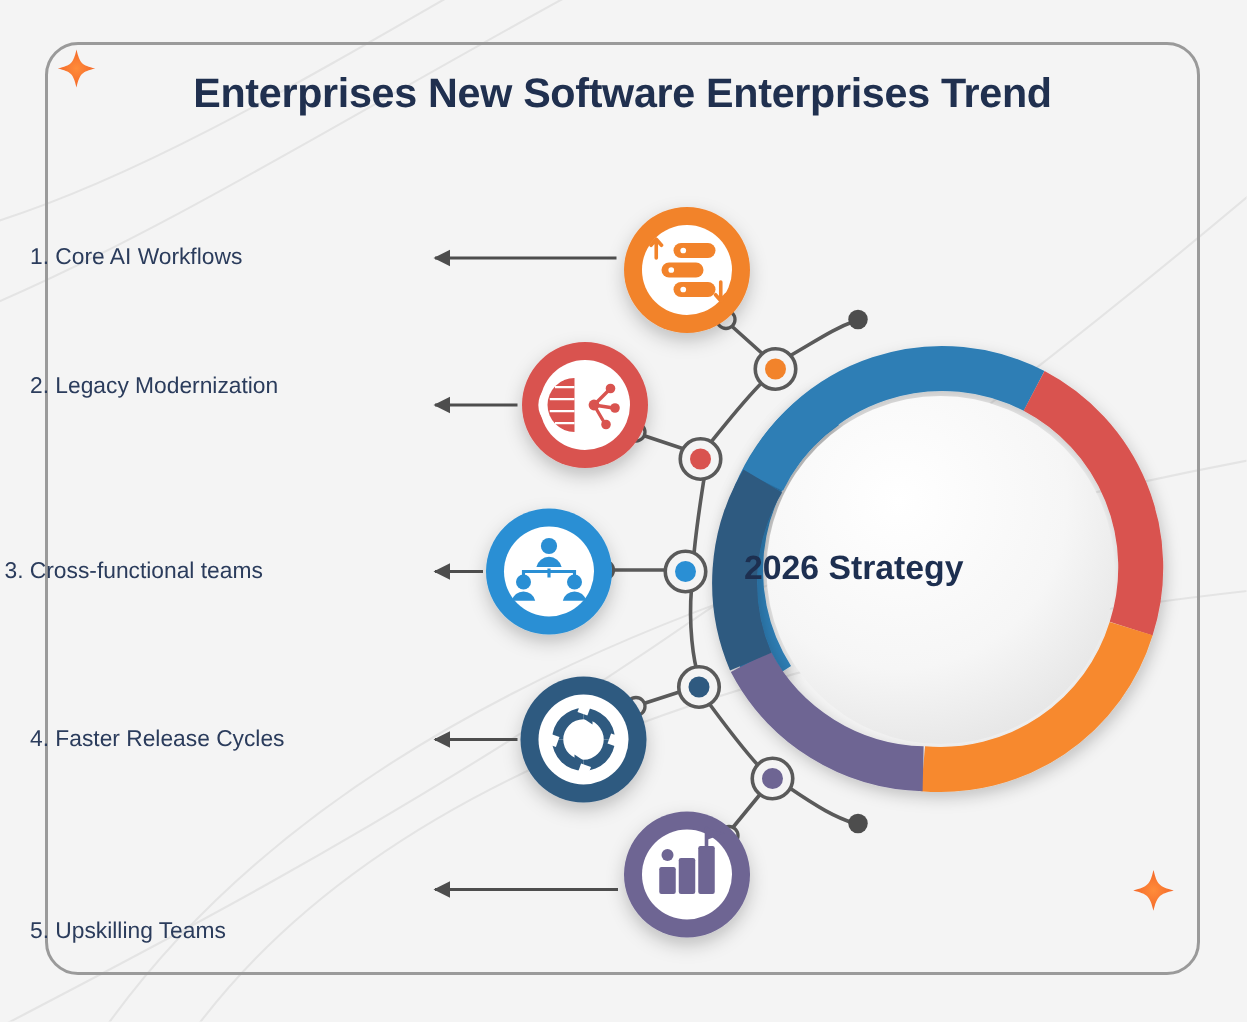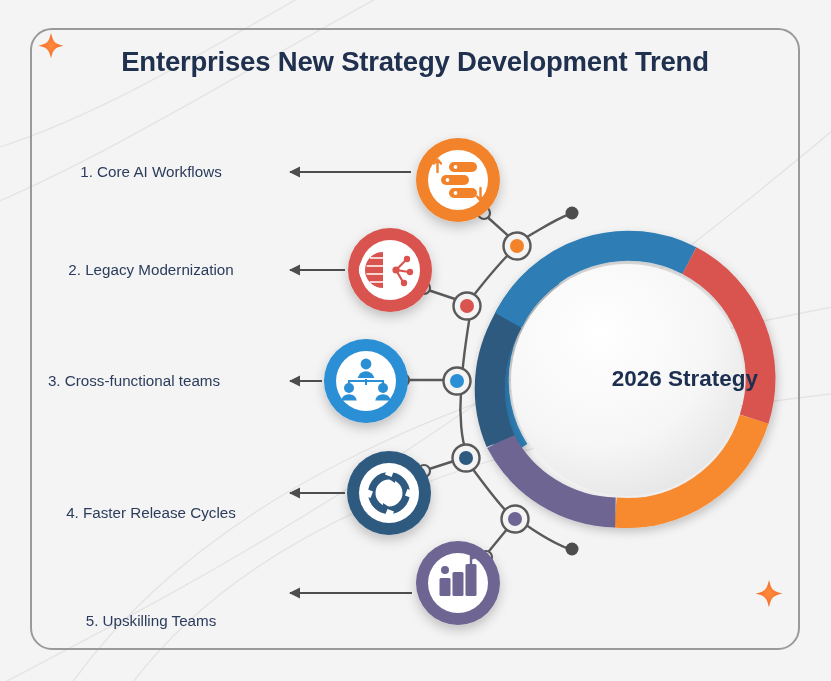--- a/index.html
+++ b/index.html
@@ -28,28 +28,28 @@
     font-weight:bold;
     line-height:1.28;
     letter-spacing:-0.2px;
     z-index:4;
   }
   #diagram{position:absolute;left:0;top:0;width:831px;height:681px;z-index:3;}
   .lbl{
     position:absolute;
     color:#2b3c5c;
     font-size:15.2px;
-    text-align:center;
+    text-align:left;
     white-space:nowrap;
     z-index:5;
   }
   #center-text{
     position:absolute;
     left:496px;top:366px;width:262px;
-    text-align:right;
+    text-align:left;
     color:#1d2f50;
     font-size:22.5px;
     font-weight:bold;
     z-index:5;
   }
 </style>
 </head>
 <body>
 
 <svg id="bg-decor" viewBox="0 0 831 681" xmlns="http://www.w3.org/2000/svg">
@@ -58,21 +58,21 @@
     <path d="M -10 205 C 120 150 260 60 420 -25"></path>
     <path d="M 60 700 C 180 520 420 380 870 300"></path>
     <path d="M 120 700 C 230 540 460 430 870 390"></path>
     <path d="M -10 690 C 160 600 430 470 845 120"></path>
   </g>
 </svg>
 
 <div id="card"></div>
 
 <div id="title">
-  <div>Enterprises New Strategy Development Trend</div>
+  <div>Enterprises New Software Enterprises Trend</div>
 </div>
 
 <svg id="diagram" viewBox="0 0 831 681" xmlns="http://www.w3.org/2000/svg">
   <defs>
     <radialGradient id="innerGrad" cx="38%" cy="30%" r="78%">
       <stop offset="0%" stop-color="#ffffff"></stop>
       <stop offset="62%" stop-color="#f6f6f6"></stop>
       <stop offset="100%" stop-color="#e4e4e4"></stop>
     </radialGradient>
     <filter id="softShadow" x="-40%" y="-40%" width="180%" height="180%">
@@ -285,26 +285,26 @@
     <path d="M 51 33 C 53.2 42.2 54.5 43.5 63.5 45.7 C 54.5 47.9 53.2 49.2 51 58.3 C 48.8 49.2 47.5 47.9 38.5 45.7 C 47.5 43.5 48.8 42.2 51 33 Z"></path>
   </g>
   <g fill="url(#sparkGrad)">
     <path d="M 769 580 C 771.4 589.8 772.8 591.2 782.5 593.6 C 772.8 596 771.4 597.4 769 607.2 C 766.6 597.4 765.2 596 755.5 593.6 C 765.2 591.2 766.6 589.8 769 580 Z"></path>
   </g>
 </svg>
 
 <div class="lbl" style="left:20px;top:163px;width:262px;">
   <span>1. Core AI Workflows</span>
 </div>
-<div class="lbl" style="left:20px;top:261px;width:262px;">
+<div class="lbl" style="left:20px;top:249px;width:262px;">
   <span>2. Legacy Modernization</span>
 </div>
 <div class="lbl" style="left:3px;top:372px;width:262px;">
   <span>3. Cross-functional teams</span>
 </div>
-<div class="lbl" style="left:20px;top:484px;width:262px;margin-top:20px;">
+<div class="lbl" style="left:20px;top:484px;width:262px;">
   <span>4. Faster Release Cycles</span>
 </div>
 <div class="lbl" style="left:20px;top:612px;width:262px;">
   <span>5. Upskilling Teams</span>
 </div>
 
 <div id="center-text">2026 Strategy</div>
 
 </body></html>

